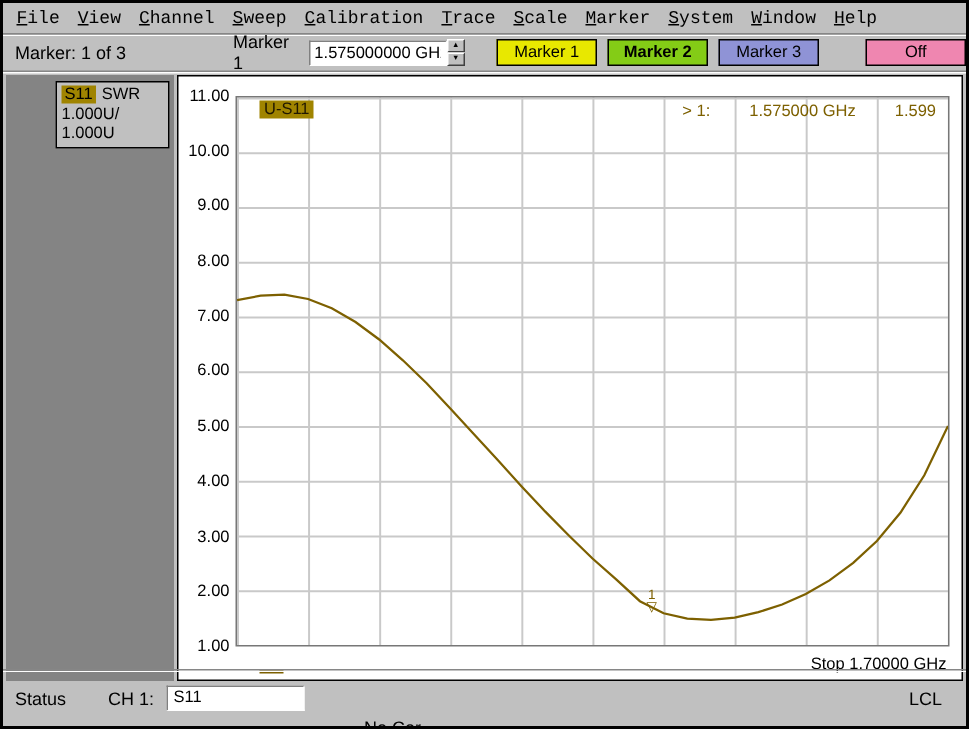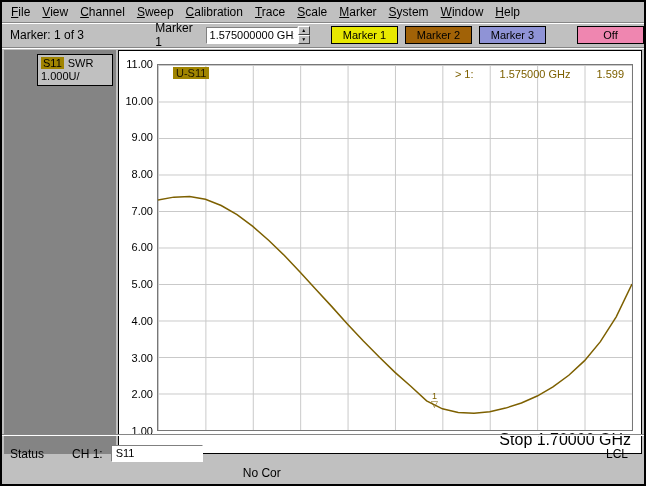--- a/index.html
+++ b/index.html
@@ -18,20 +18,21 @@
     height: 21px;
     display: flex; align-items: center;
     padding-left: 3px;
     border-bottom: 1px solid #868686;
     box-shadow: 0 1px 0 #ffffff;
   }
   .menu-item {
     display: inline-block;
     padding: 2px 6px 3px 6px;
     cursor: default;
+    font-family: Liberation Mono, monospace;
   }
   .menu-item::first-letter { text-decoration: underline; }
   
   .toolbar {
     height: 25px;
     display: flex; align-items: center;
     border-bottom: 1px solid #868686;
     box-shadow: 0 1px 0 #ffffff;
   }
   .tb-status { width: 160px; padding-left: 8px; }
@@ -114,24 +115,24 @@
     font-size: 9px; line-height: 8px;
     text-align: center;
     white-space: nowrap;
   }
   .marker-ind span { display: block; }
   .plot-bottom-start {
     position: absolute; left: 40px; bottom: 4px;
     font-size: 11px; display: flex; align-items: center;
   }
   .legend-line { display: inline-block; width: 16px; height: 2px; margin-left: 14px; }
-  .plot-bottom-stop { position: absolute; right: 10px; bottom: 4px; font-size: 16px; }
+  .plot-bottom-stop { position: absolute; right: 10px; bottom: 4px; font-size: 11px; }
   
   .statusbar {
-    position: absolute; bottom: 12px; left: 0;
+    position: absolute; bottom: 0; left: 0;
     width: 642px; height: 38px;
     border-top: 1px solid #868686;
     box-shadow: inset 0 1px 0 #fff;
     display: flex; align-items: center;
   }
   .sb-status { margin-left: 8px; }
   .sb-ch { margin-left: 28px; }
   .sb-field {
     margin-left: 8px;
     width: 92px; height: 17px;
@@ -165,34 +166,35 @@
   <div class="toolbar">
     <span class="tb-status">Marker: 1 of 3</span>
     <span class="tb-marker-label">Marker 1</span>
     <input class="freq-input" type="text" value="1.575000000 GHz" style="">
     <span class="spinner">
       <button class="spin-btn">▲</button>
       <button class="spin-btn">▼</button>
     </span>
     <span class="btn-group">
       <button class="mk-btn" style="background: rgb(232, 232, 0);">Marker 1</button>
-      <button class="mk-btn" style="background: #a16207;">Marker 2</button>
+      <button class="mk-btn" style="background: #84cc16; font-weight: bold;">Marker 2</button>
       <button class="mk-btn" style="background: rgb(143, 147, 214);">Marker 3</button>
       <button class="mk-btn" style="background: rgb(239, 134, 176); margin-left: 24px;">Off</button>
     </span>
   </div>
 
   <div class="main">
 
     <div class="sidebar">
       <div class="sidebar-box">
         <div>
           <span class="s11-chip">S11</span><span>SWR</span>
         </div>
         <div>1.000U/</div>
+        <div>1.000U</div>
       </div>
     </div>
 
     <div class="plot-panel">
 
       <div class="y-labels">
         <span>11.00</span>
         <span>10.00</span>
         <span>9.00</span>
         <span>8.00</span>

